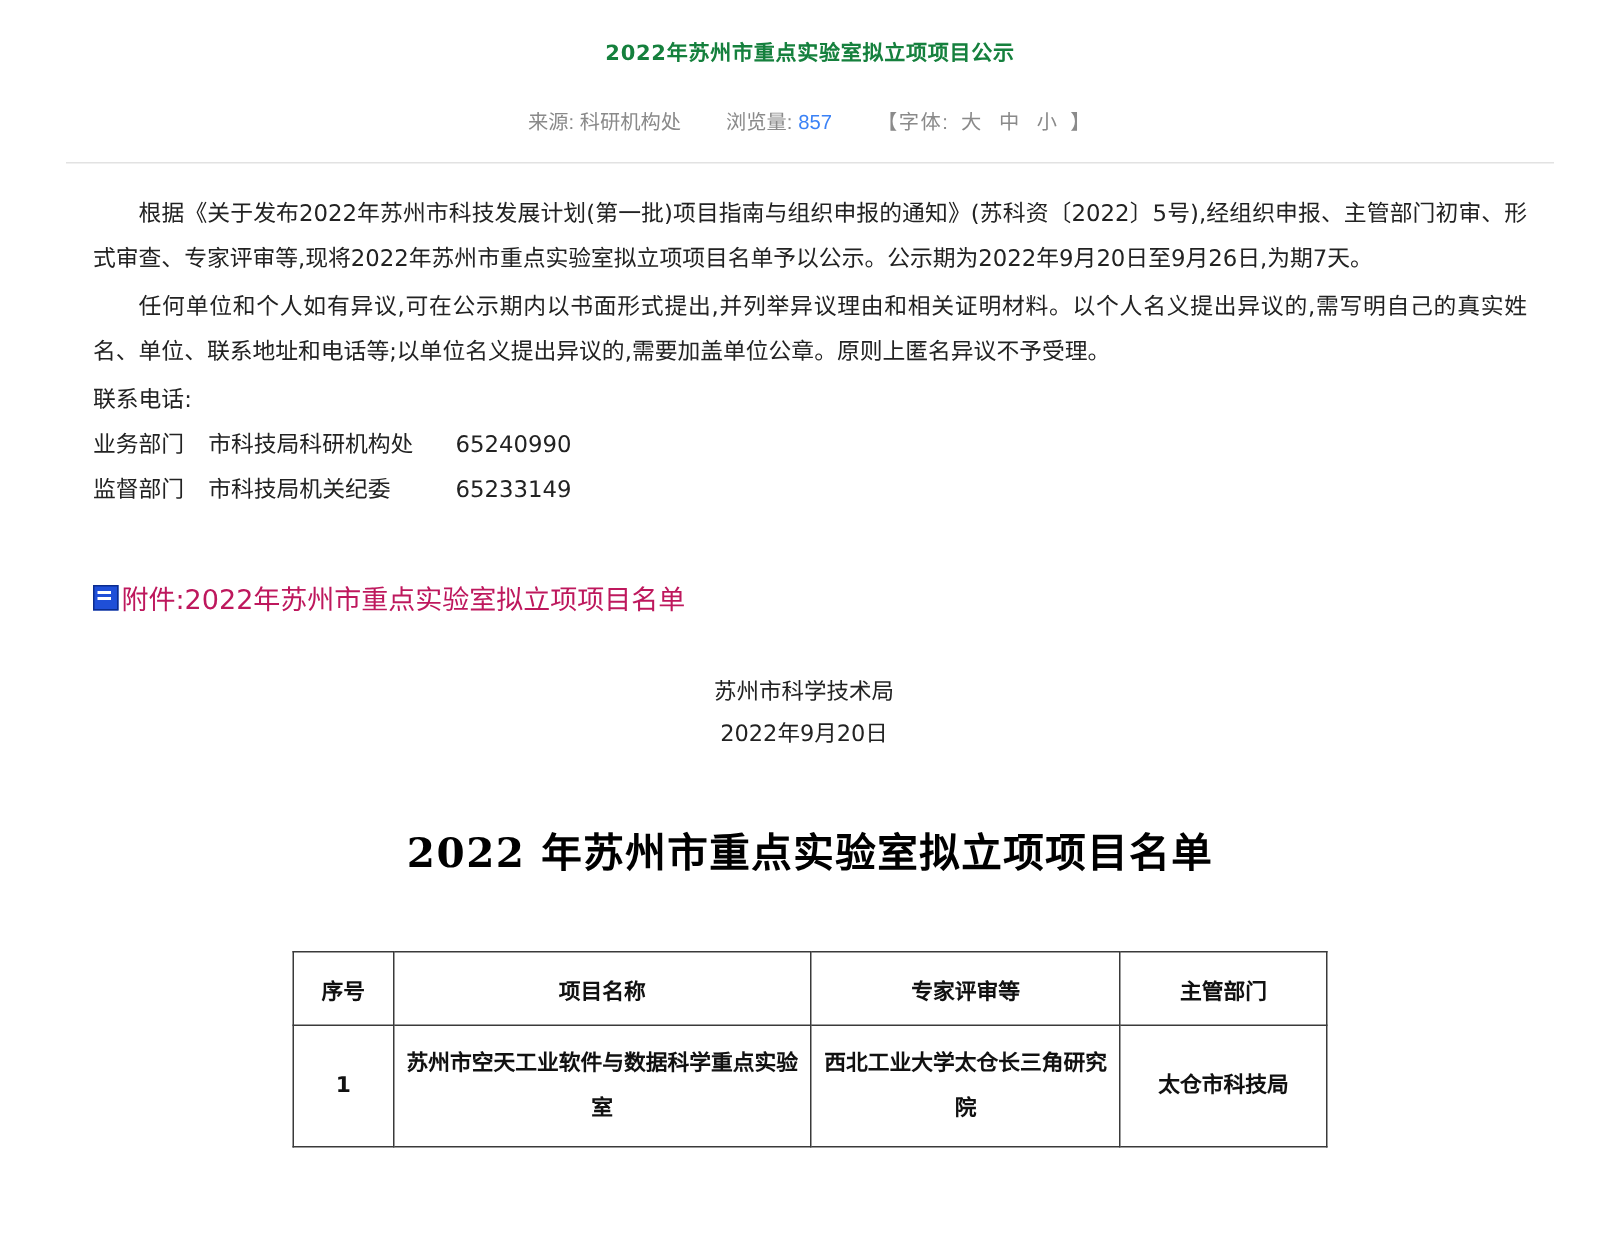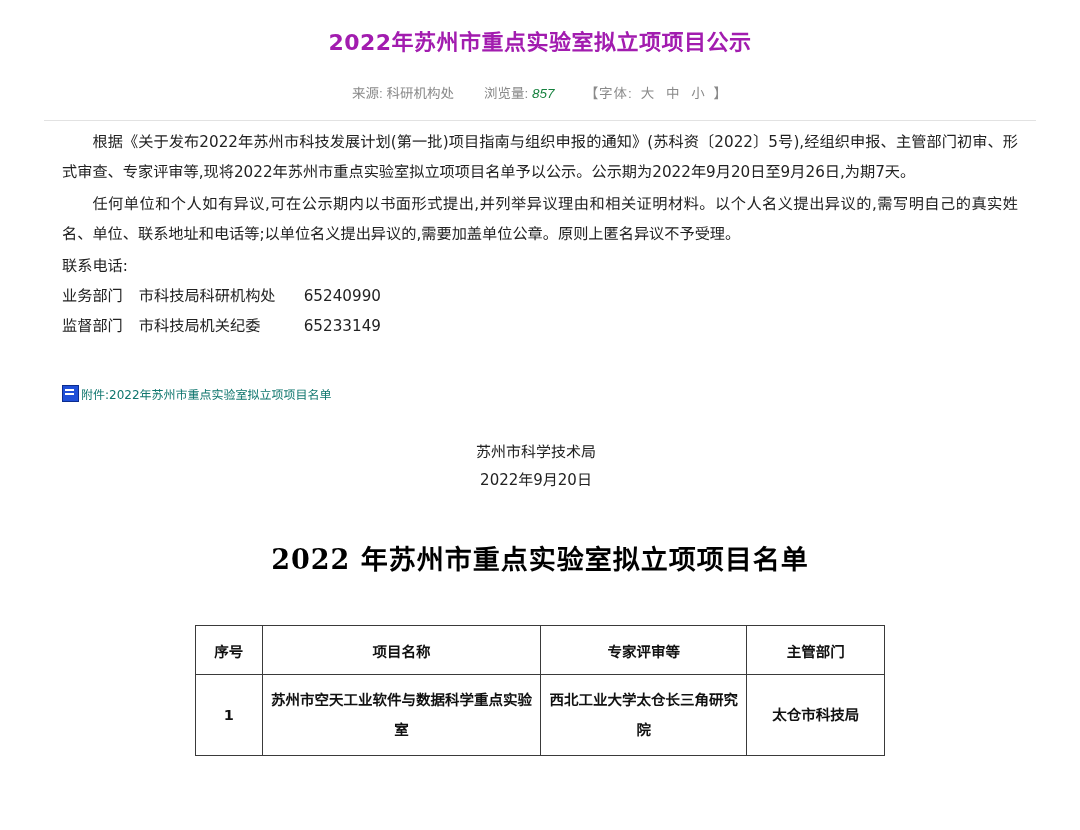--- a/index.html
+++ b/index.html
@@ -17,61 +17,60 @@
   }
   .page {
     width: 1080px;
     box-sizing: border-box;
     padding: 0 28px;
   }
 
   
   .doc-title {
     text-align: center;
-    font-size: 22px;
-    font-weight: bold;
-    color: #a21caf;
+    font-size: 14px;
+    font-weight: bold;
+    color: #15803d;
     letter-spacing: 0.5px;
     margin: 24px 0 0 0;
     font-family: "DejaVu Sans", "Liberation Sans", sans-serif;
   }
   .meta-bar {
     margin-top: 26px;
     display: flex;
     justify-content: center;
     align-items: flex-start;
     gap: 30px;
     font-size: 13.5px;
     color: #8a8a8a;
   }
   .meta-item {
     white-space: nowrap;
   }
   .meta-count {
-    color: #15803d;
+    color: #3b82f6;
     font-weight: normal;
-    font-style: italic;
   }
   .font-size-group {
     color: #8a8a8a;
     letter-spacing: 1px;
   }
   .font-size-group .fs {
     margin: 0 3px;
     color: #8a8a8a;
   }
   .divider {
     margin: 18px 16px 0 16px;
     border-top: 1px solid #e2e2e2;
   }
 
   
   .body-wrap {
     padding: 0 34px;
-    margin-top: 6px;
+    margin-top: 18px;
   }
   p.para {
     font-size: 15.2px;
     line-height: 30px;
     color: #222;
     margin: 0 0 2px 0;
     text-align: justify;
     text-indent: 2em;
     font-family: "DejaVu Sans", "Liberation Sans", sans-serif;
   }
@@ -93,22 +92,22 @@
   .contact-line .org {
     display: inline-block;
     min-width: 160px;
   }
 
   
   .attachment {
     margin-top: 44px;
     display: flex;
     align-items: center;
-    font-size: 12px;
-    color: #0f766e;
+    font-size: 18px;
+    color: #be185d;
     font-family: "DejaVu Sans", "Liberation Sans", sans-serif;
   }
   .att-icon {
     width: 15px;
     height: 15px;
     background: #1f4fd8;
     border: 1px solid #0b2c8f;
     margin-right: 2px;
     position: relative;
     display: inline-block;

